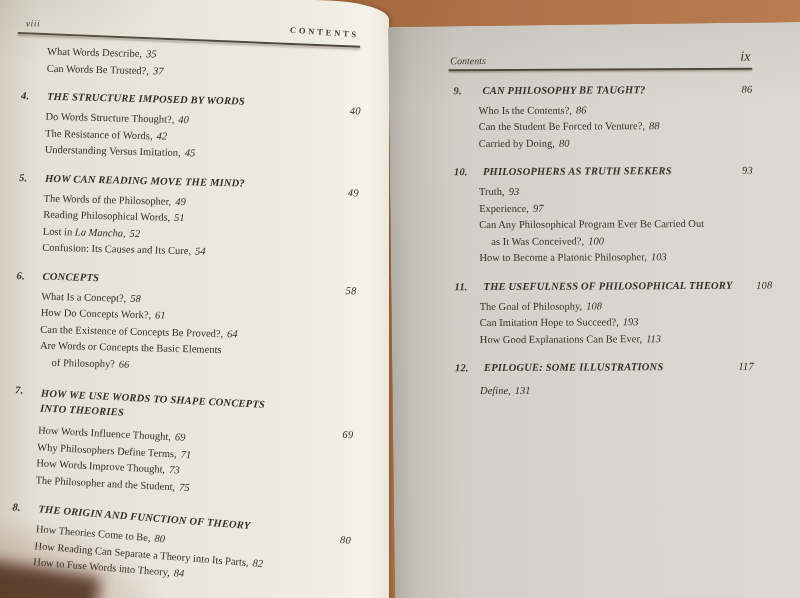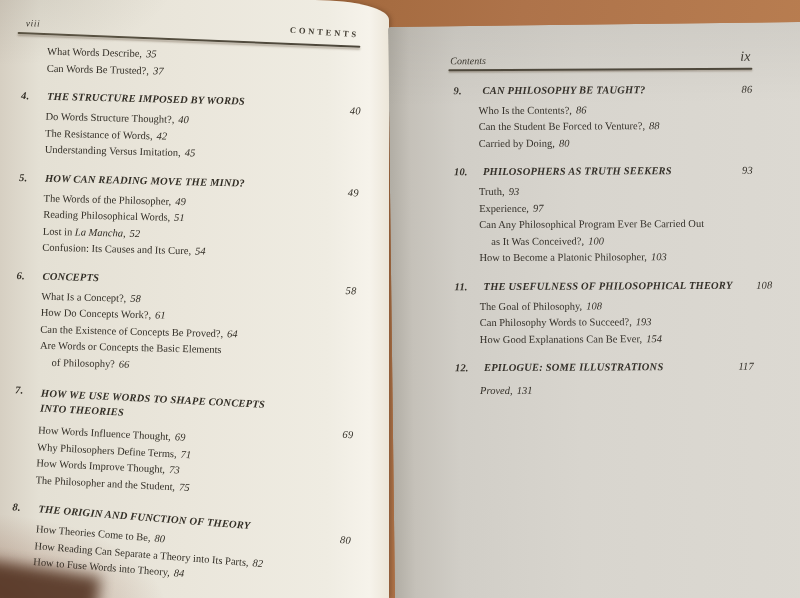--- a/index.html
+++ b/index.html
@@ -175,27 +175,27 @@
         <div class="it"><span>Can Any Philosophical Program Ever Be Carried Out</span></div>
         <div class="it cont"><span>as It Was Conceived?,</span><span class="pg">100</span></div>
         <div class="it"><span>How to Become a Platonic Philosopher,</span><span class="pg">103</span></div>
 
         <div class="ch">
           <span class="cnum">11.</span>
           <span class="ctitle">THE USEFULNESS OF PHILOSOPHICAL THEORY</span>
           <span class="cpage">108</span>
         </div>
         <div class="it"><span>The Goal of Philosophy,</span><span class="pg">108</span></div>
-        <div class="it"><span>Can Philosophy Words to Succeed?,</span><span class="pg">193</span></div>
-        <div class="it"><span>How Good Explanations Can Be Ever,</span><span class="pg">154</span></div>
+        <div class="it"><span>Can Imitation Hope to Succeed?,</span><span class="pg">193</span></div>
+        <div class="it"><span>How Good Explanations Can Be Ever,</span><span class="pg">113</span></div>
 
         <div class="ch">
           <span class="cnum">12.</span>
           <span class="ctitle">EPILOGUE: SOME ILLUSTRATIONS</span>
           <span class="cpage">117</span>
         </div>
-        <div class="it sp-top"><span class="emph">Proved,</span><span class="pg">131</span></div>
+        <div class="it sp-top"><span class="emph">Define,</span><span class="pg">131</span></div>
 
       </div>
     </div>
   </div>
 
 </div>
 
 </body></html>

